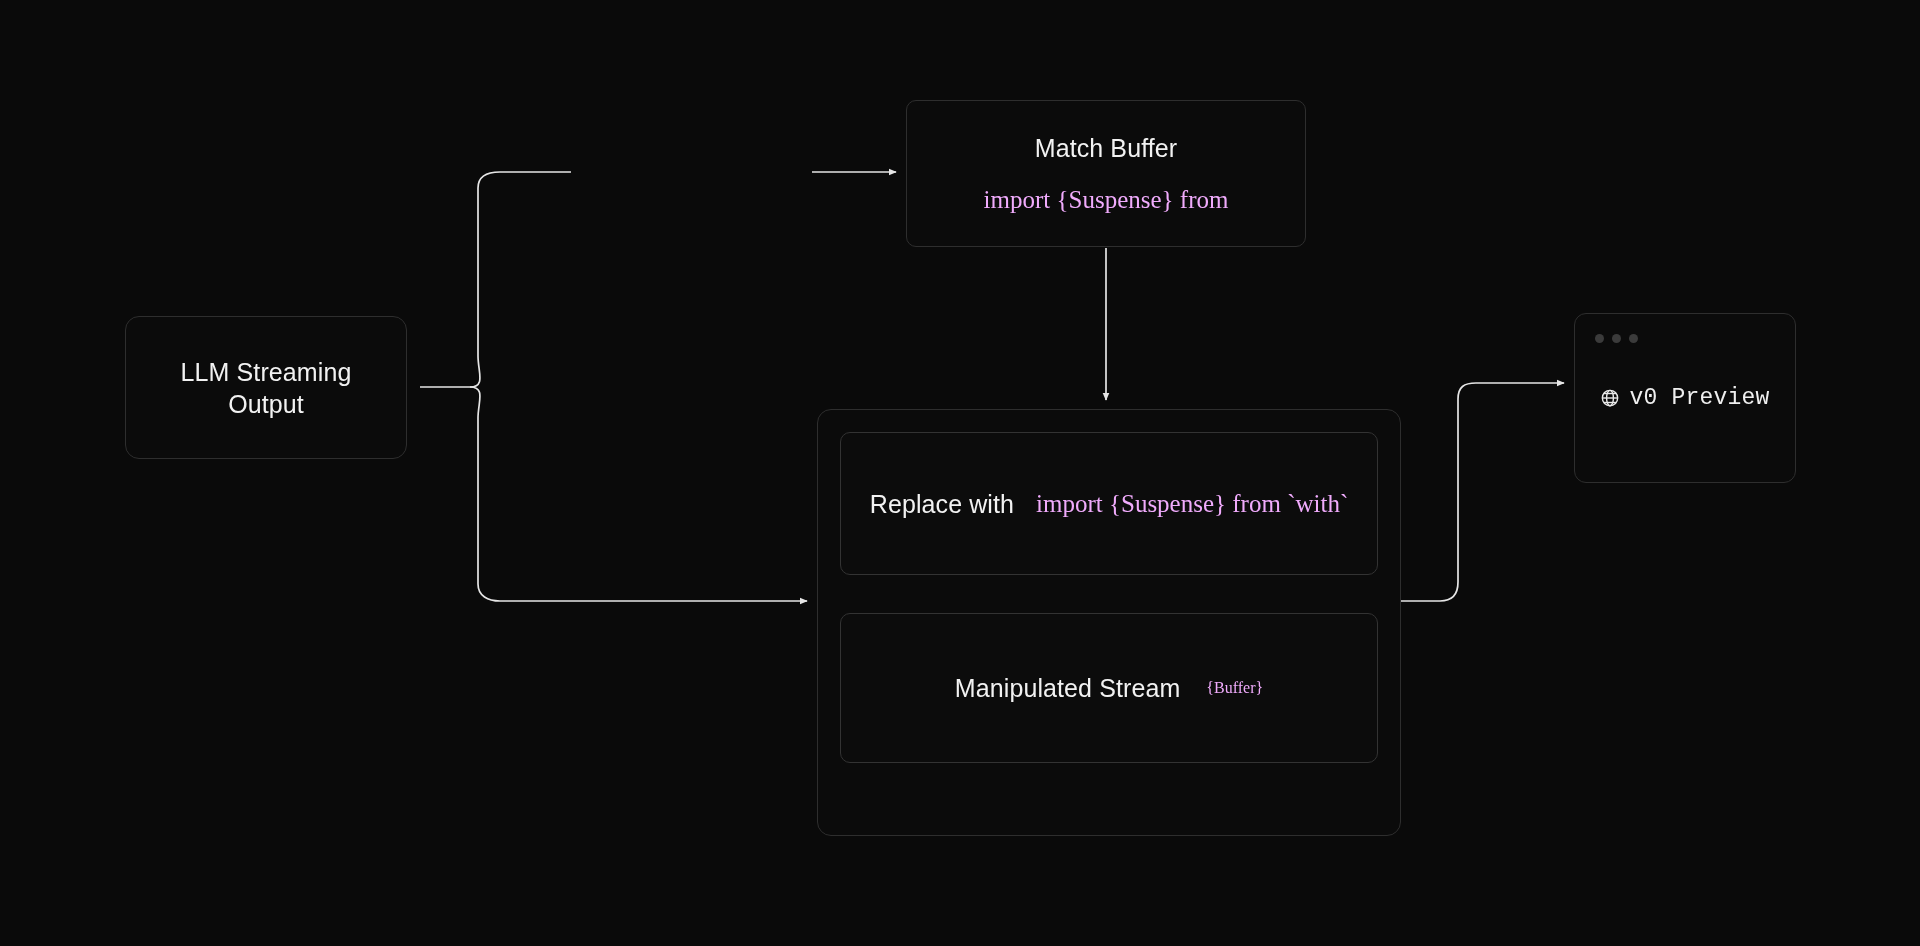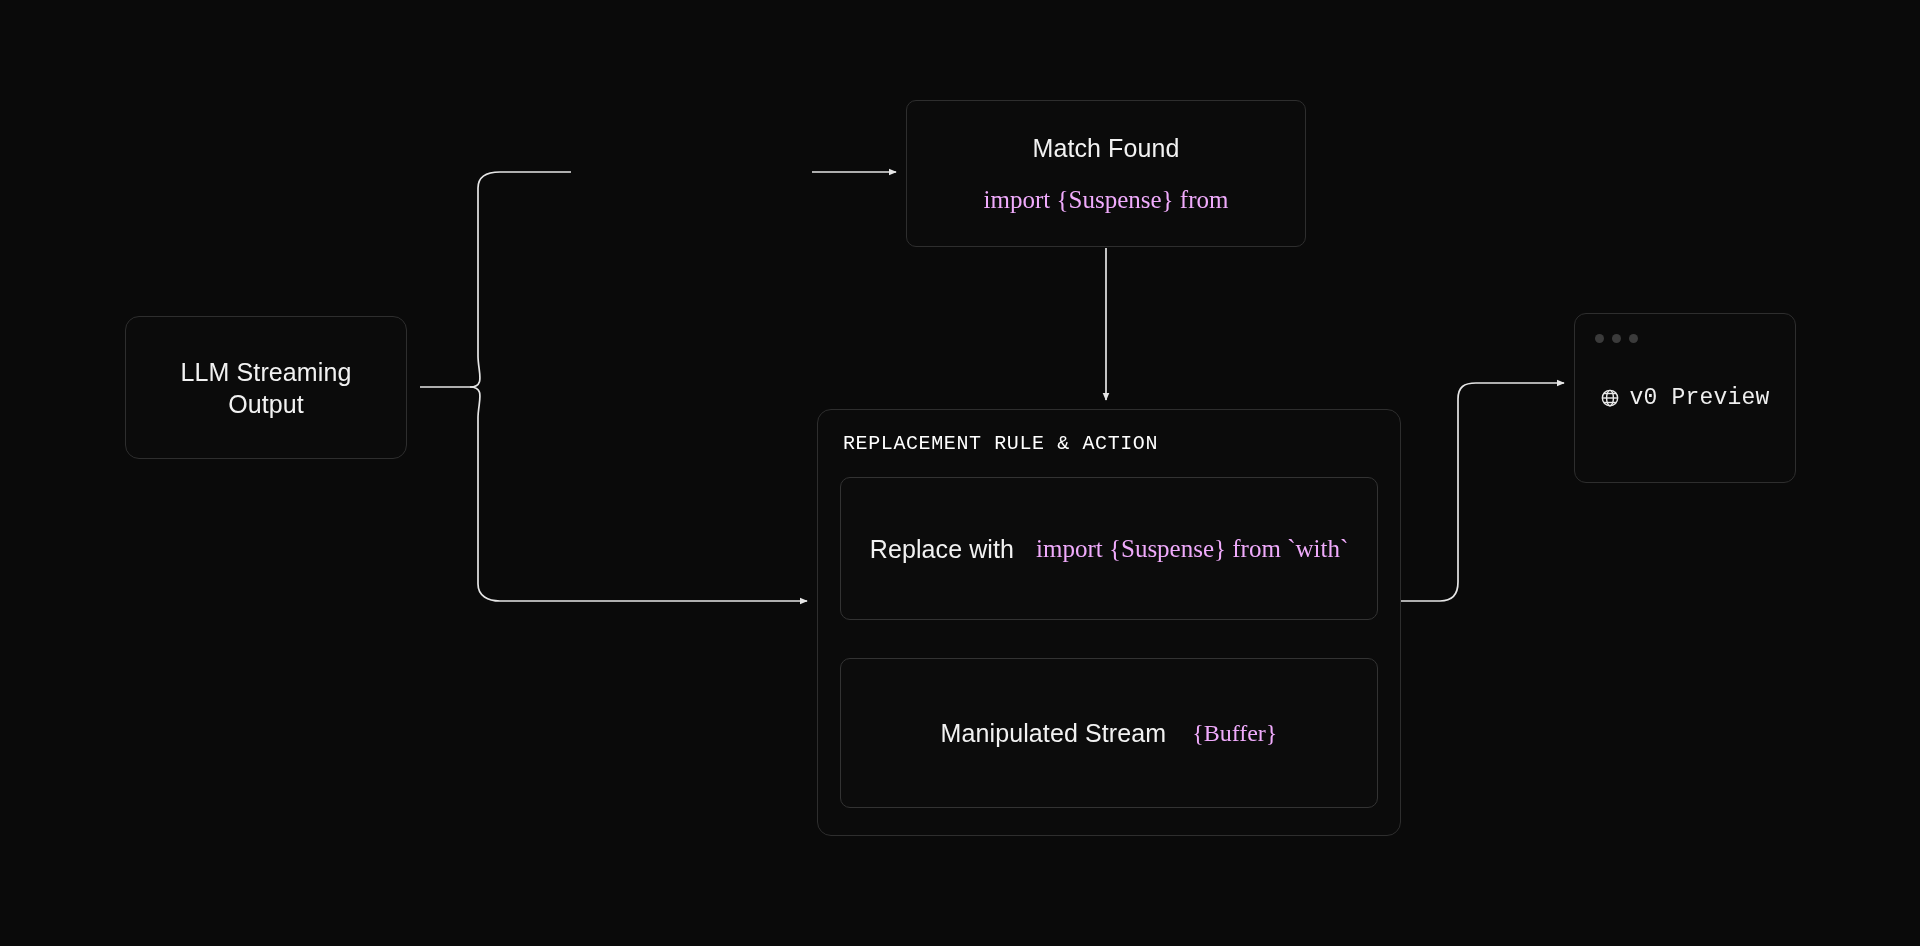--- a/index.html
+++ b/index.html
@@ -100,21 +100,21 @@
     border: 1px solid #333333;
     border-radius: 10px;
     display: flex;
     flex-direction: row;
     align-items: center;
     justify-content: center;
     gap: 22px;
   }
   #card-replace { height: 143px; }
   #card-stream  { height: 150px; margin-top: 38px; gap: 26px; }
-  #card-stream .node-code { font-size: 24px; }
+  #card-stream .node-code { font-size: 16px; }
 
   
   #node-preview {
     left: 1574px;
     top: 313px;
     width: 222px;
     height: 170px;
     border-radius: 12px;
     align-items: flex-start;
     justify-content: flex-start;
@@ -205,26 +205,25 @@
 
     <path d="M1401,601 L1440,601 C1452,601 1458,594 1458,582 L1458,399 C1458,387 1464,383 1476,383 L1564,383" fill="none" stroke="#e6e6e6" stroke-width="1.7" marker-end="url(#arrow)"></path>
   </svg>
 
   <div class="node" id="node-source">
     <div class="node-title">LLM Streaming Output</div>
   </div>
 
 
   <div class="node" id="node-match">
-    <div class="node-title">Match Found</div>
+    <div class="node-title">Match Buffer</div>
     <div class="node-code">import {Suspense} from</div>
   </div>
 
   <div class="node" id="node-replacement">
-    <div class="section-label">REPLACEMENT RULE &amp; ACTION</div>
 
     <div class="subcard" id="card-replace">
       <div class="node-title">Replace with</div>
       <div class="node-code">import {Suspense} from `with`</div>
     </div>
 
     <div class="subcard" id="card-stream">
       <div class="node-title">Manipulated Stream</div>
       <div class="node-code">{Buffer}</div>
     </div>

